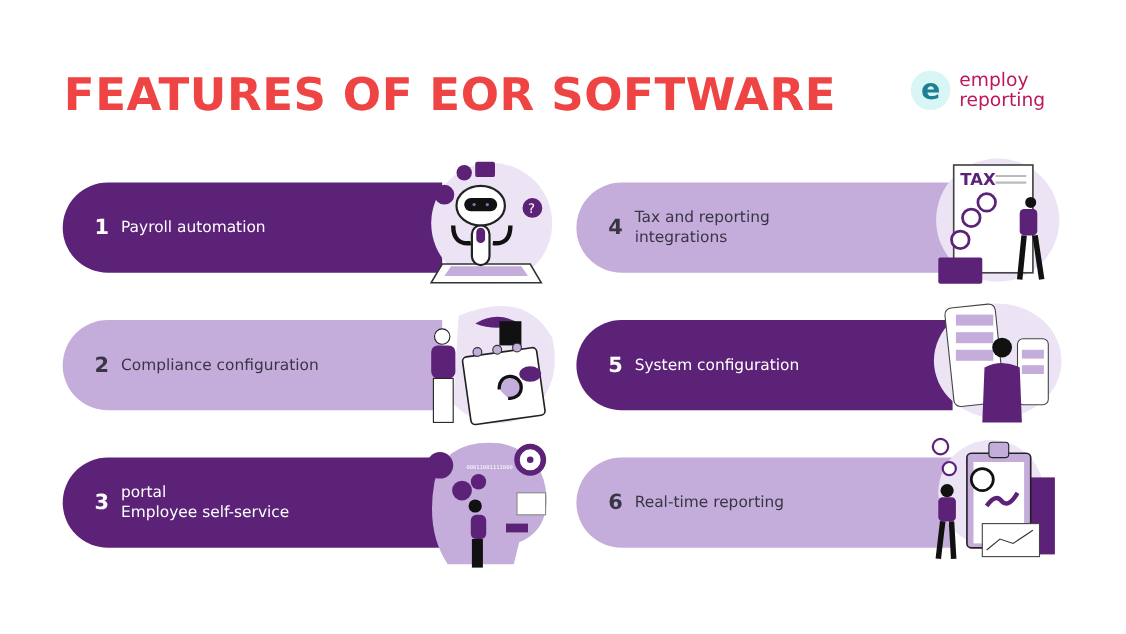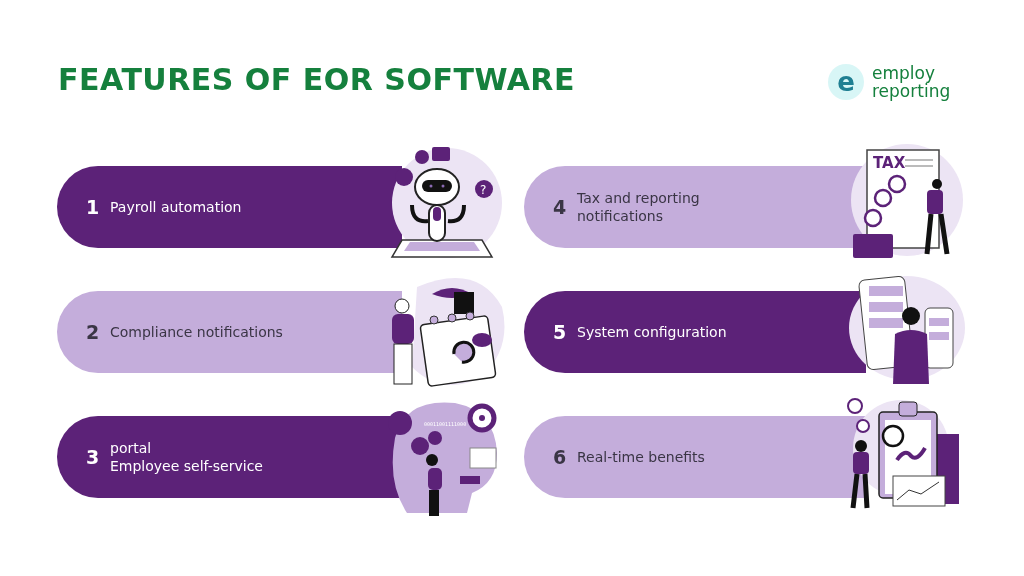--- a/index.html
+++ b/index.html
@@ -1,20 +1,20 @@
 <!DOCTYPE html>
 <html><head>
 <meta charset="utf-8">
 <style>
   html, body { margin:0; padding:0; }
   body { width:1024px; height:576px; background:#ffffff; position:relative; overflow:hidden; font-family:"Liberation Sans", sans-serif; }
-  .title { position:absolute; left:58px; top:62px; font-size:30px; font-weight:700; color:#15803d; letter-spacing:0.5px; font-family:"DejaVu Sans", sans-serif; }
+  .title { position:absolute; left:58px; top:62px; font-size:41px; font-weight:700; color:#ef4444; letter-spacing:0.5px; font-family:"DejaVu Sans", sans-serif; }
   .logo { position:absolute; left:828px; top:64px; display:flex; align-items:center; }
   .logo-mark { width:36px; height:36px; border-radius:50%; background:#d8f6f6; display:flex; align-items:center; justify-content:center; color:#1f7f92; font-weight:700; font-size:26px; font-family:"DejaVu Sans", sans-serif; }
-  .logo-text { margin-left:8px; font-size:17px; line-height:18px; color:#15803d; font-family:"DejaVu Sans", sans-serif; }
+  .logo-text { margin-left:8px; font-size:17px; line-height:18px; color:#be185d; font-family:"DejaVu Sans", sans-serif; }
   .pill { position:absolute; height:82px; border-radius:41px 0 0 41px; display:flex; align-items:center; }
   .pill.dark { background:#5c2278; color:#ffffff; }
   .pill.light { background:#c4addb; color:#3a3545; }
   .pill .num { font-weight:700; font-size:19px; margin-left:29px; width:24px; font-family:"DejaVu Sans", sans-serif; }
   .pill .label { font-size:14px; line-height:18px; font-family:"DejaVu Sans", sans-serif; }
   .illus { position:absolute; width:125px; height:120px; }
 </style>
 </head>
 <body>
 
@@ -46,21 +46,21 @@
   <rect x="51" y="62" width="8" height="14" rx="4" fill="#5c2278"></rect>
   <path d="M30,60 q0,18 16,16" stroke="#111" stroke-width="4" fill="none"></path>
   <path d="M82,60 q0,18 -16,16" stroke="#111" stroke-width="4" fill="none"></path>
   <circle cx="22" cy="32" r="9" fill="#5c2278"></circle>
   <circle cx="102" cy="44" r="9" fill="#5c2278"></circle>
   <text x="98" y="49" font-size="12" fill="#fff" font-family="DejaVu Sans, sans-serif">?</text>
 </svg>
 
 <div class="pill light" style="left:57px; top:291px; width:345px;">
   <span class="num">2</span>
-  <span class="label">Compliance notifications</span>
+  <span class="label">Compliance configuration</span>
 </div>
 <svg class="illus" style="left:382px; top:272px;" viewBox="0 0 125 120">
   <path d="M35,15 q60,-25 85,20 q10,40 -20,70 q-40,20 -70,-10 z" fill="#ece4f4"></path>
   <path d="M50,22 q20,-12 40,0 q-20,8 -40,0z" fill="#5c2278"></path>
   <rect x="72" y="20" width="20" height="22" fill="#111"></rect>
   <rect x="42" y="48" width="68" height="62" rx="4" fill="#fff" stroke="#222" stroke-width="1.5" transform="rotate(-8 76 79)"></rect>
   <circle cx="52" cy="48" r="4" fill="#c4addb" stroke="#333"></circle>
     <circle cx="70" cy="46" r="4" fill="#c4addb" stroke="#333"></circle>
     <circle cx="88" cy="44" r="4" fill="#c4addb" stroke="#333"></circle>
   <path d="M72,82 a10,10 0 1,1 8,8" stroke="#111" stroke-width="3" fill="#c4addb"></path>
@@ -89,21 +89,21 @@
   <rect x="80" y="78" width="20" height="8" fill="#5c2278"></rect>
   <rect x="48" y="70" width="14" height="22" rx="5" fill="#5c2278"></rect>
   <circle cx="52" cy="62" r="6" fill="#111"></circle>
   <rect x="49" y="92" width="10" height="26" fill="#111"></rect>
 </svg>
 
 <div class="pill light" style="left:524px; top:166px; width:342px;">
   <span class="num">4</span>
   <span class="label">
     <span style="display:block">Tax and reporting</span>
-    <span style="display:block">notifications</span>
+    <span style="display:block">integrations</span>
   </span>
 </div>
 <svg class="illus" style="left:845px; top:142px;" viewBox="0 0 125 120">
   <circle cx="62" cy="58" r="56" fill="#ece4f4"></circle>
   <rect x="22" y="8" width="72" height="98" fill="#fff" stroke="#444" stroke-width="1.5"></rect>
   <text x="28" y="26" font-size="15" font-weight="700" fill="#5c2278" font-family="DejaVu Sans, sans-serif">TAX</text>
   <line x1="60" y1="18" x2="88" y2="18" stroke="#bbb" stroke-width="2"></line>
     <line x1="60" y1="24" x2="88" y2="24" stroke="#bbb" stroke-width="2"></line>
   <circle cx="52" cy="42" r="8" fill="#fff" stroke="#5c2278" stroke-width="2.5"></circle>
   <circle cx="38" cy="56" r="8" fill="#fff" stroke="#5c2278" stroke-width="2.5"></circle>
@@ -126,21 +126,21 @@
     <rect x="24" y="50" width="34" height="10" fill="#c4addb"></rect>
   <rect x="80" y="40" width="28" height="60" rx="5" fill="#fff" stroke="#444"></rect>
   <rect x="84" y="50" width="20" height="8" fill="#c4addb"></rect>
     <rect x="84" y="64" width="20" height="8" fill="#c4addb"></rect>
   <circle cx="66" cy="48" r="9" fill="#111"></circle>
   <path d="M50,66 q16,-8 32,0 l2,50 l-36,0z" fill="#5c2278"></path>
 </svg>
 
 <div class="pill light" style="left:524px; top:416px; width:342px;">
   <span class="num">6</span>
-  <span class="label">Real-time benefits</span>
+  <span class="label">Real-time reporting</span>
 </div>
 <svg class="illus" style="left:843px; top:394px;" viewBox="0 0 125 120">
   <circle cx="58" cy="54" r="48" fill="#ece4f4"></circle>
   <rect x="92" y="40" width="24" height="70" fill="#5c2278"></rect>
   <rect x="36" y="18" width="58" height="86" rx="4" fill="#c4addb" stroke="#222" stroke-width="1.5"></rect>
   <rect x="42" y="26" width="46" height="74" fill="#fff"></rect>
   <rect x="56" y="8" width="18" height="14" rx="3" fill="#c4addb" stroke="#222"></rect>
   <circle cx="12" cy="12" r="7" fill="#fff" stroke="#5c2278" stroke-width="2"></circle>
   <circle cx="20" cy="32" r="6" fill="#fff" stroke="#5c2278" stroke-width="2"></circle>
   <circle cx="50" cy="42" r="10" fill="#fff" stroke="#111" stroke-width="2.5"></circle>

